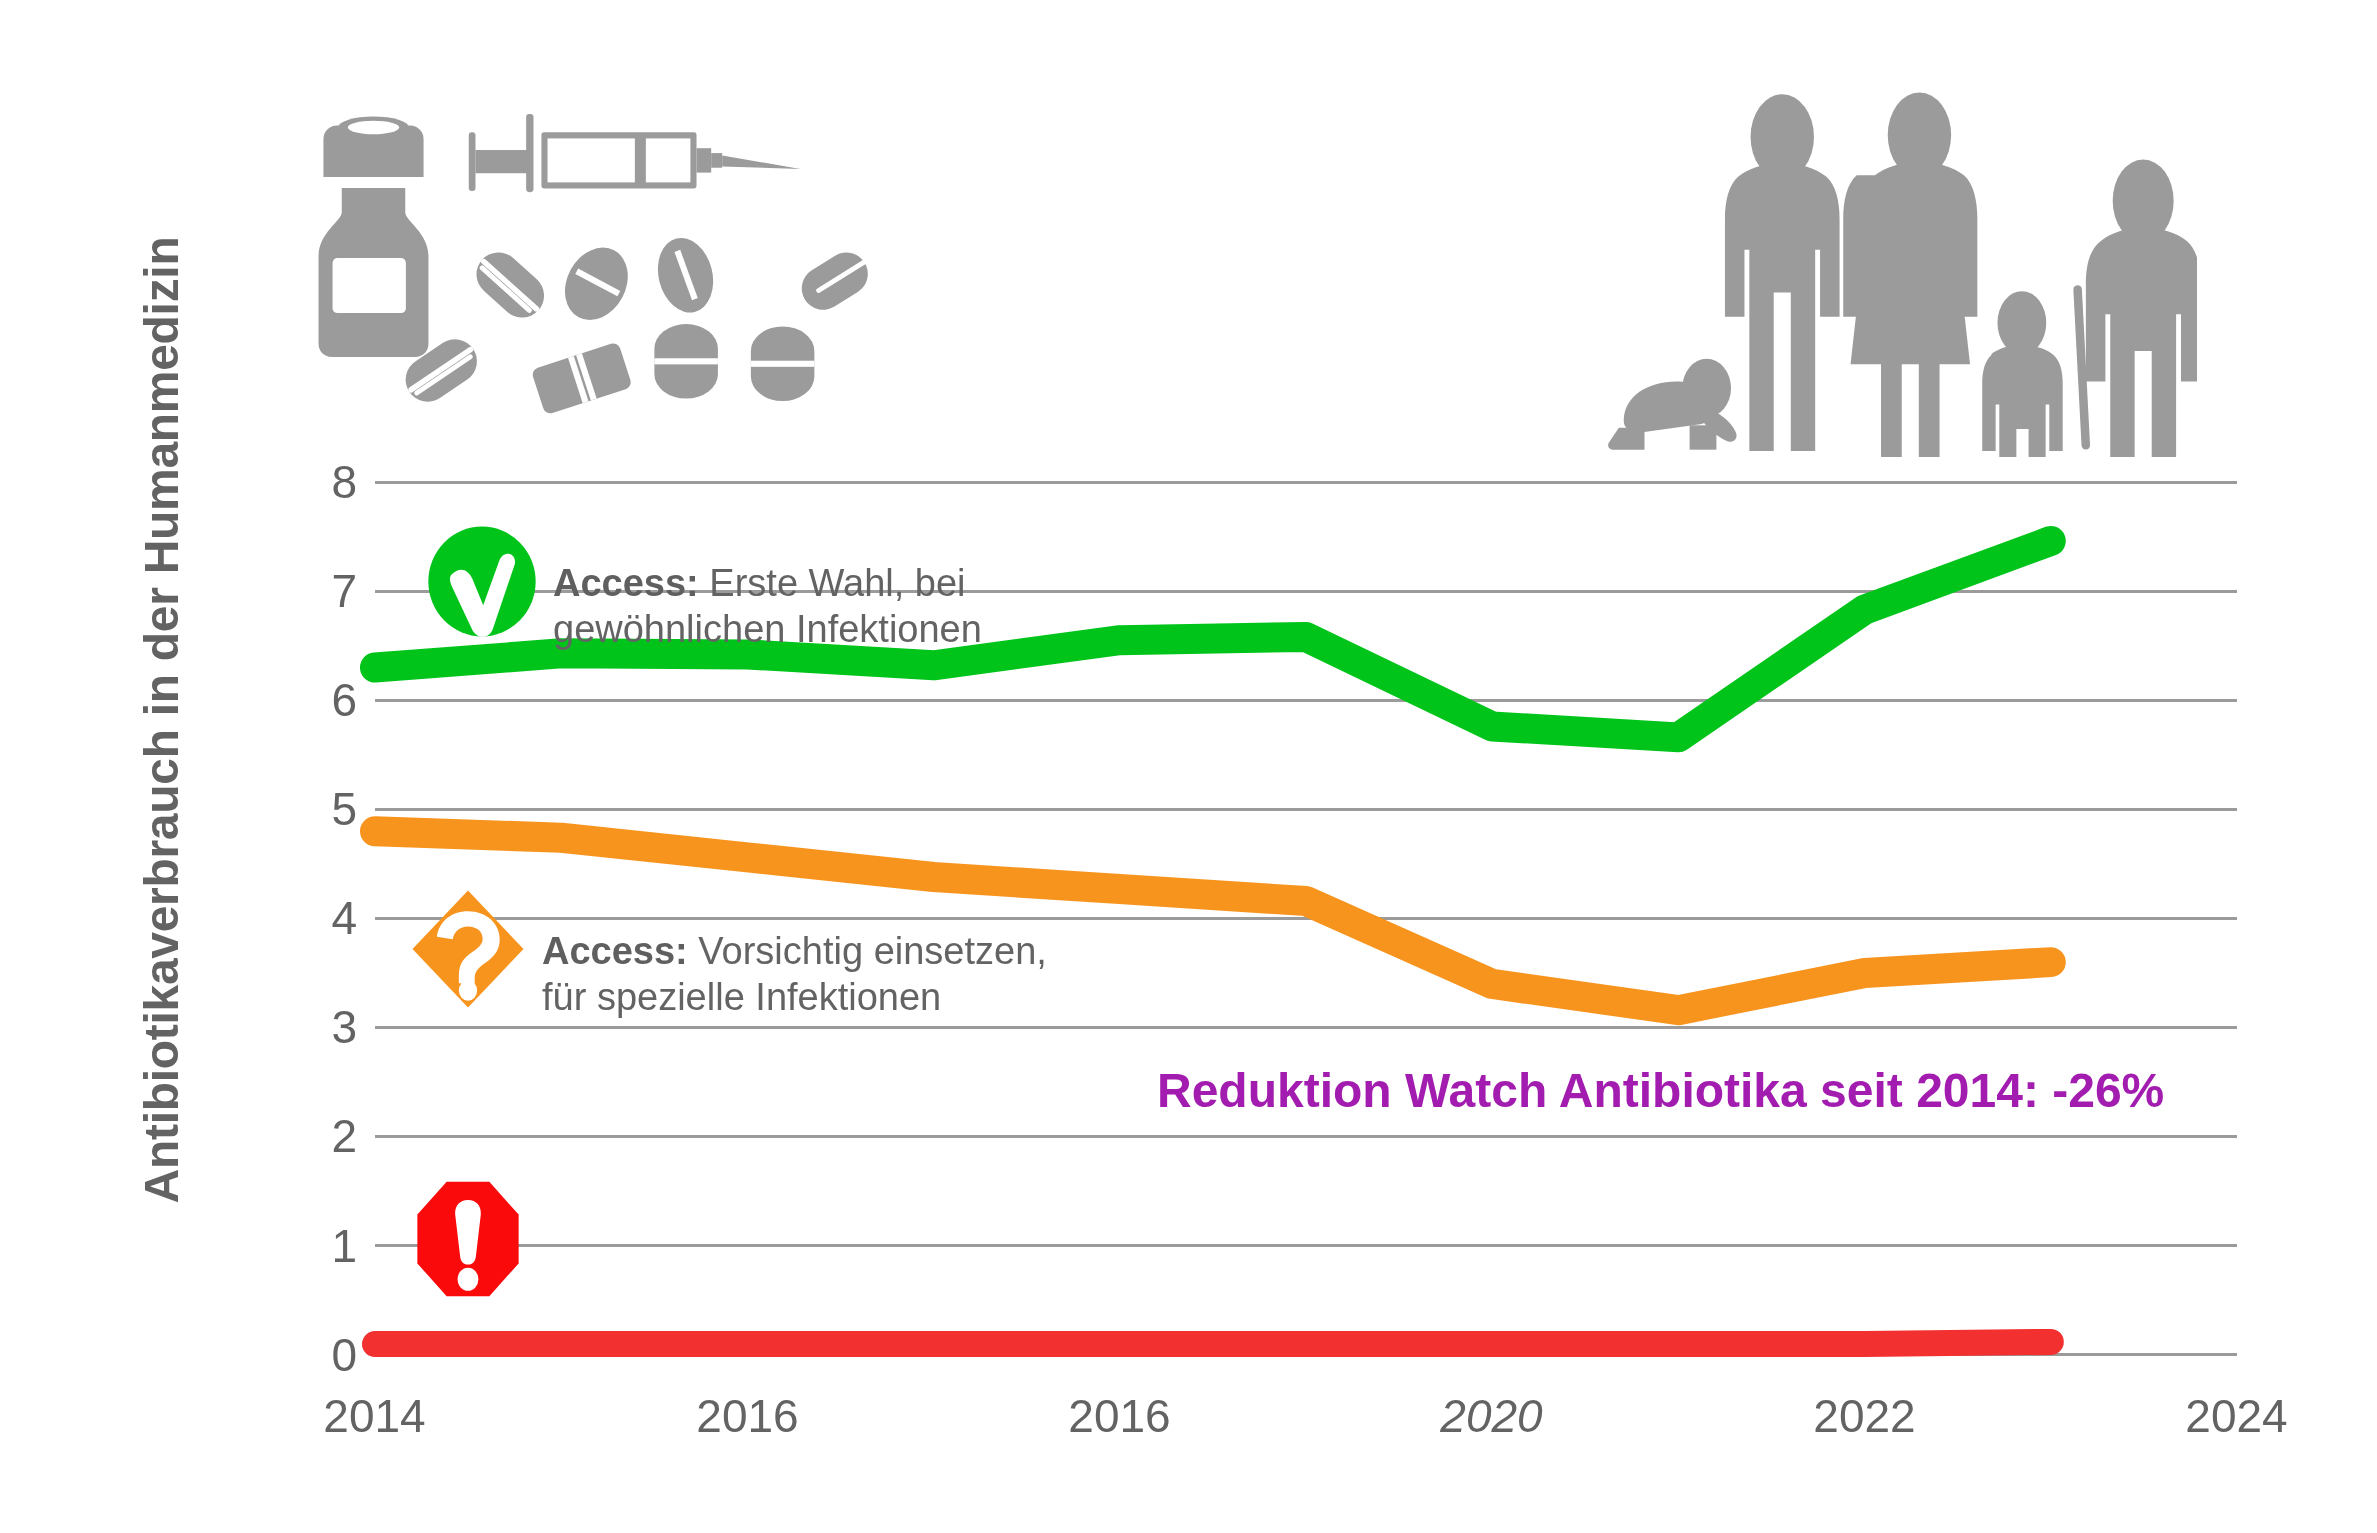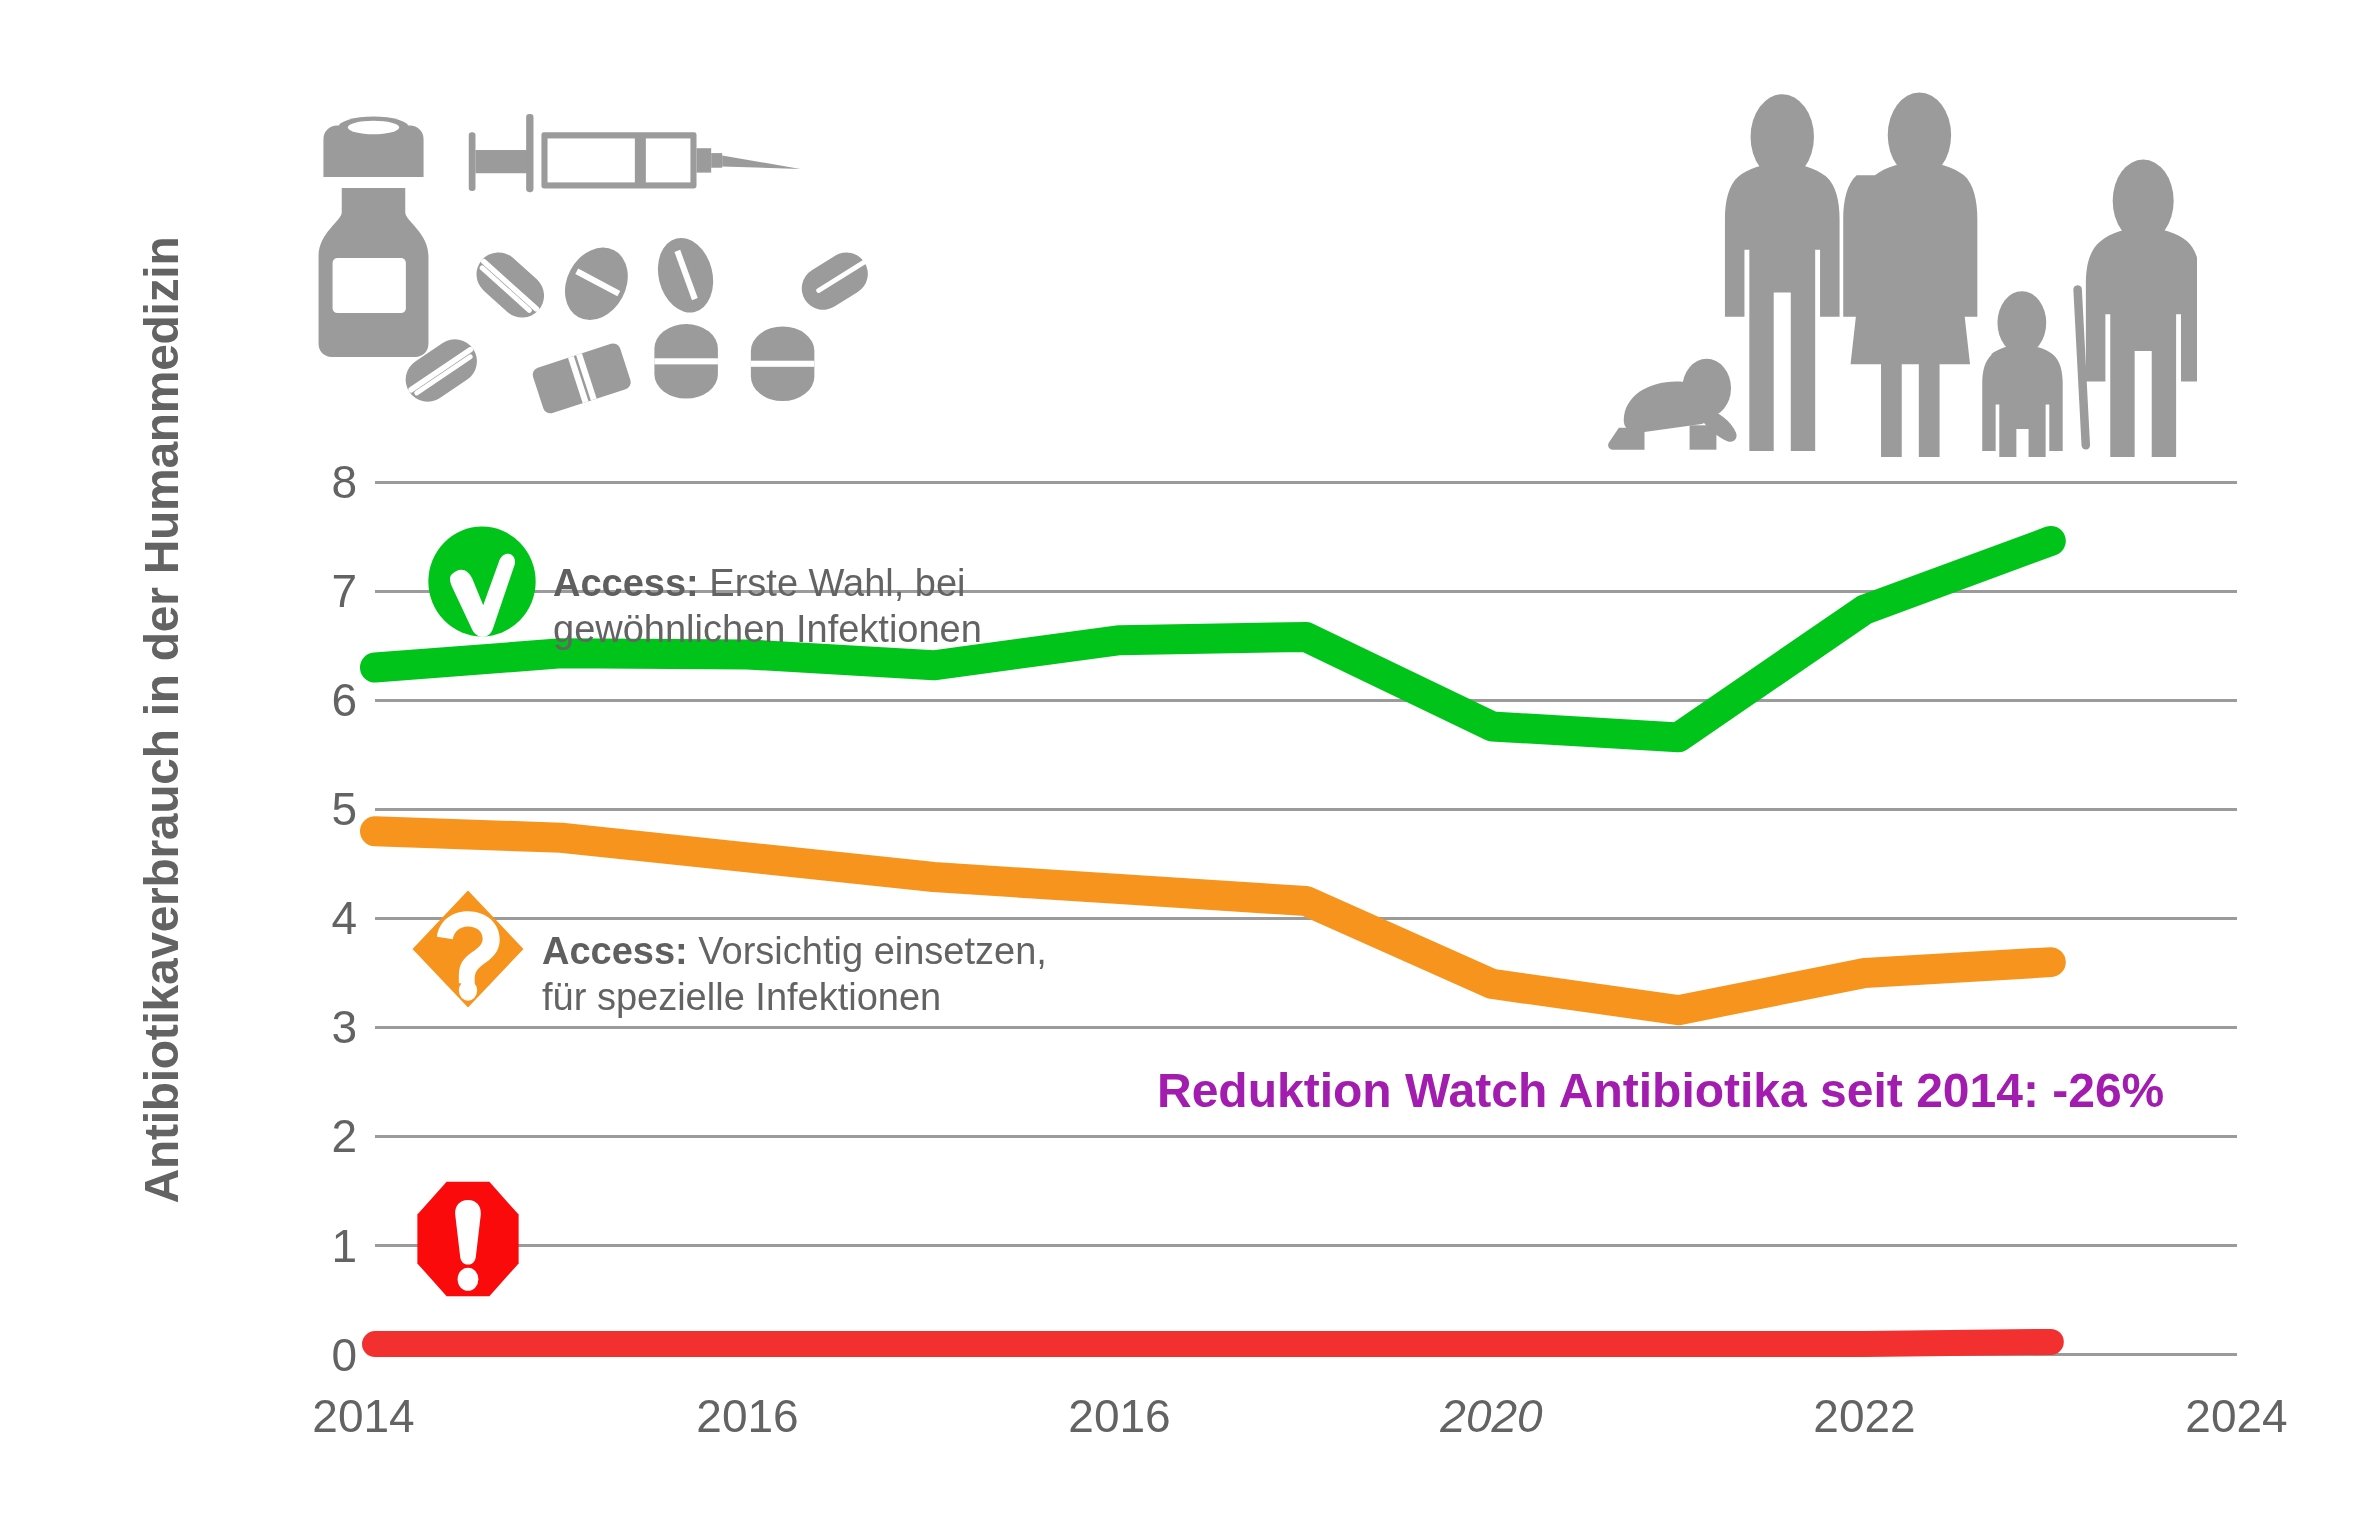--- a/index.html
+++ b/index.html
@@ -188,21 +188,21 @@
         <div class="gridline" style="top: 871px;"></div>
       </div>
     <svg class="lines" id="series-svg" viewBox="0 0 3050 1430" preserveAspectRatio="none">
         <polyline points="0,303.875 305,280.63750000000005 610,282.42499999999995 915,300.29999999999995 1220,259.1875 1525,253.82500000000005 1830,400.4000000000001 2135,418.275 2440,209.13750000000005 2745,96.52500000000009" fill="none" stroke="#00C41A" stroke-width="30" stroke-linecap="round" stroke-linejoin="round" vector-effect="non-scaling-stroke"></polyline>
         <polyline points="0,572 305,582.7249999999999 610,614.9000000000001 915,647.075 1220,666.7375000000001 1525,686.4 1830,822.25 2135,865.15 2440,804.375 2745,786.5" fill="none" stroke="#F7941E" stroke-width="30" stroke-linecap="round" stroke-linejoin="round" vector-effect="non-scaling-stroke"></polyline>
         <polyline points="0,1412.125 305,1412.125 610,1412.125 915,1412.125 1220,1412.125 1525,1412.125 1830,1412.125 2135,1412.125 2440,1412.125 2745,1408.55" fill="none" stroke="#F23030" stroke-width="26" stroke-linecap="round" stroke-linejoin="round" vector-effect="non-scaling-stroke"></polyline>
       </svg>
   </div>
 
   <div id="xlabels">
-      <div class="xlabel" style="left: 364px;">2014</div>
+      <div class="xlabel" style="left: 375px;">2014</div>
       <div class="xlabel" style="left: 748px;">2016</div>
       <div class="xlabel" style="left: 1120px;">2016</div>
       <div class="xlabel" style="left: 1492px; font-style: italic;">2020</div>
       <div class="xlabel" style="left: 1865px; text-align: center;">2022</div>
       <div class="xlabel" style="left: 2237px;">2024</div>
     </div>
 
   <div class="legend" id="legend-access">
     <span class="badge">
       <svg width="110" height="111" viewBox="0 0 180 182">

